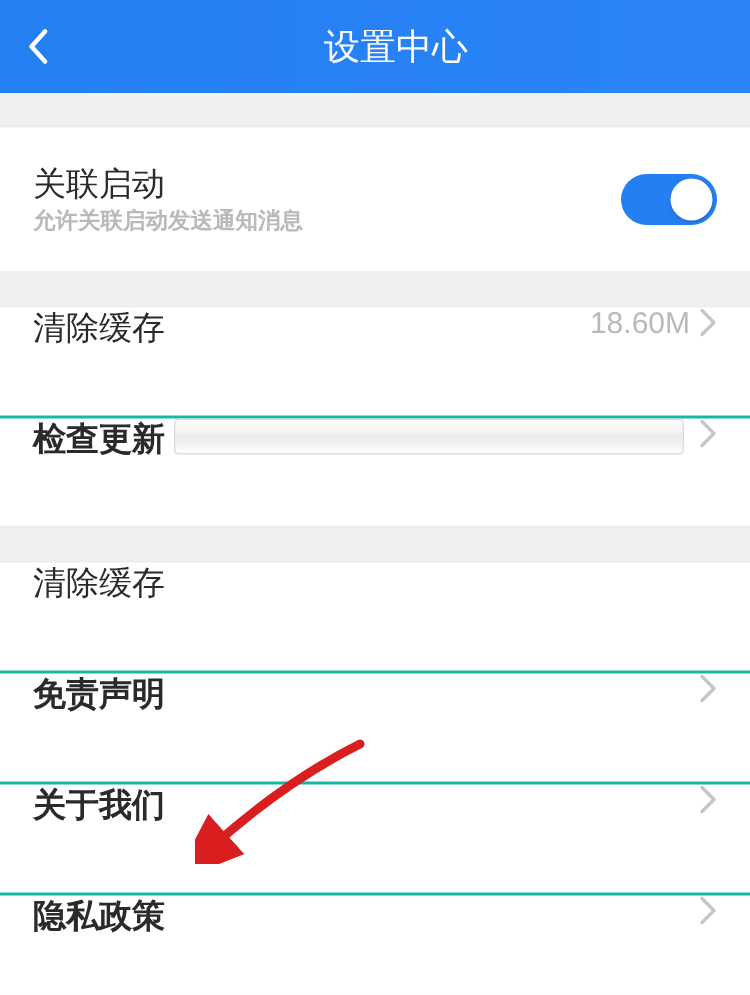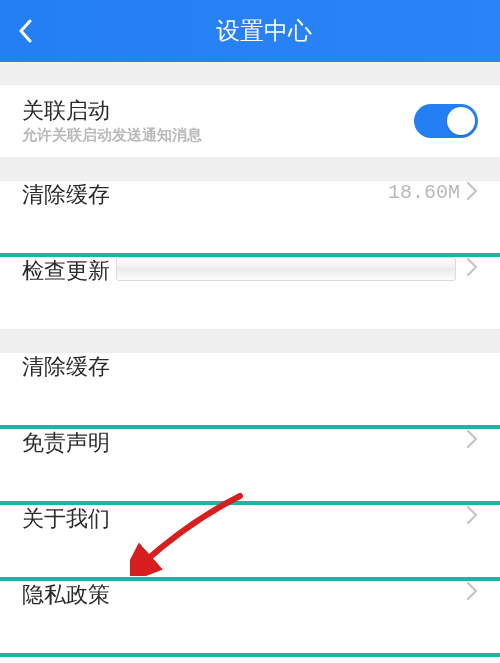--- a/index.html
+++ b/index.html
@@ -45,39 +45,38 @@
     border-top: 1px solid #ececec;
     border-bottom: 1px solid #ececec;
   }
   .group { background: #fff; }
   .cell {
     display: flex;
     padding: 0 22px;
     height: 72px;
     position: relative;
   }
-  .cell.tall { height: 72px; align-items: center; }
-  .cell + .cell { border-top: 4px solid #14b8a6; }
+  .cell.tall { height: 96px; align-items: center; }
+  .cell + .cell { border-top: 2px solid #14b8a6; font-weight: bold; }
   .cell-main { flex: 1; display: flex; flex-direction: column; }
   .cell-label {
     color: #2a2a2a;
     font-size: 22px;
     line-height: 1.3;
   }
   .cell-sub {
     color: #b9b9b9;
     font-size: 15px;
     margin-top: 0;
     font-weight: bold;
   }
   .cell-value {
     color: #b9b9b9;
     font-size: 20px;
     margin-right: 6px;
-    font-family: Liberation Mono, monospace;
   }
   .chevron {
     width: 12px;
     height: 20px;
     flex-shrink: 0;
   }
   .chevron svg { display: block; }
   .toggle {
     width: 64px;
     height: 34px;

